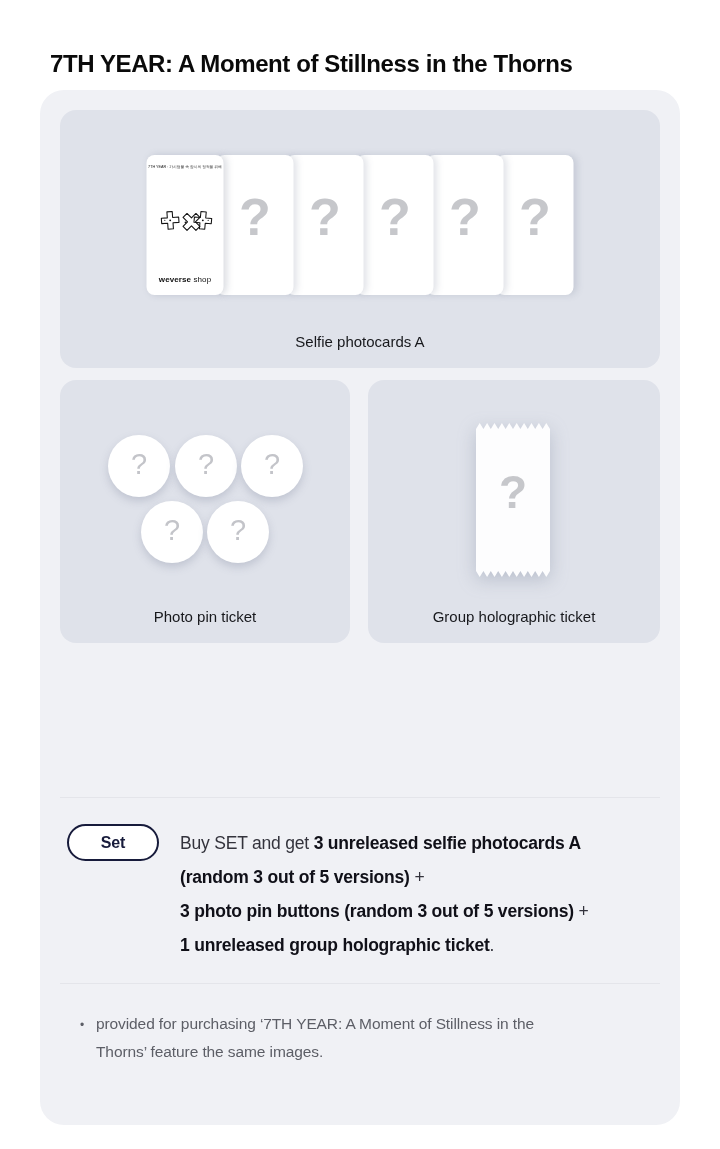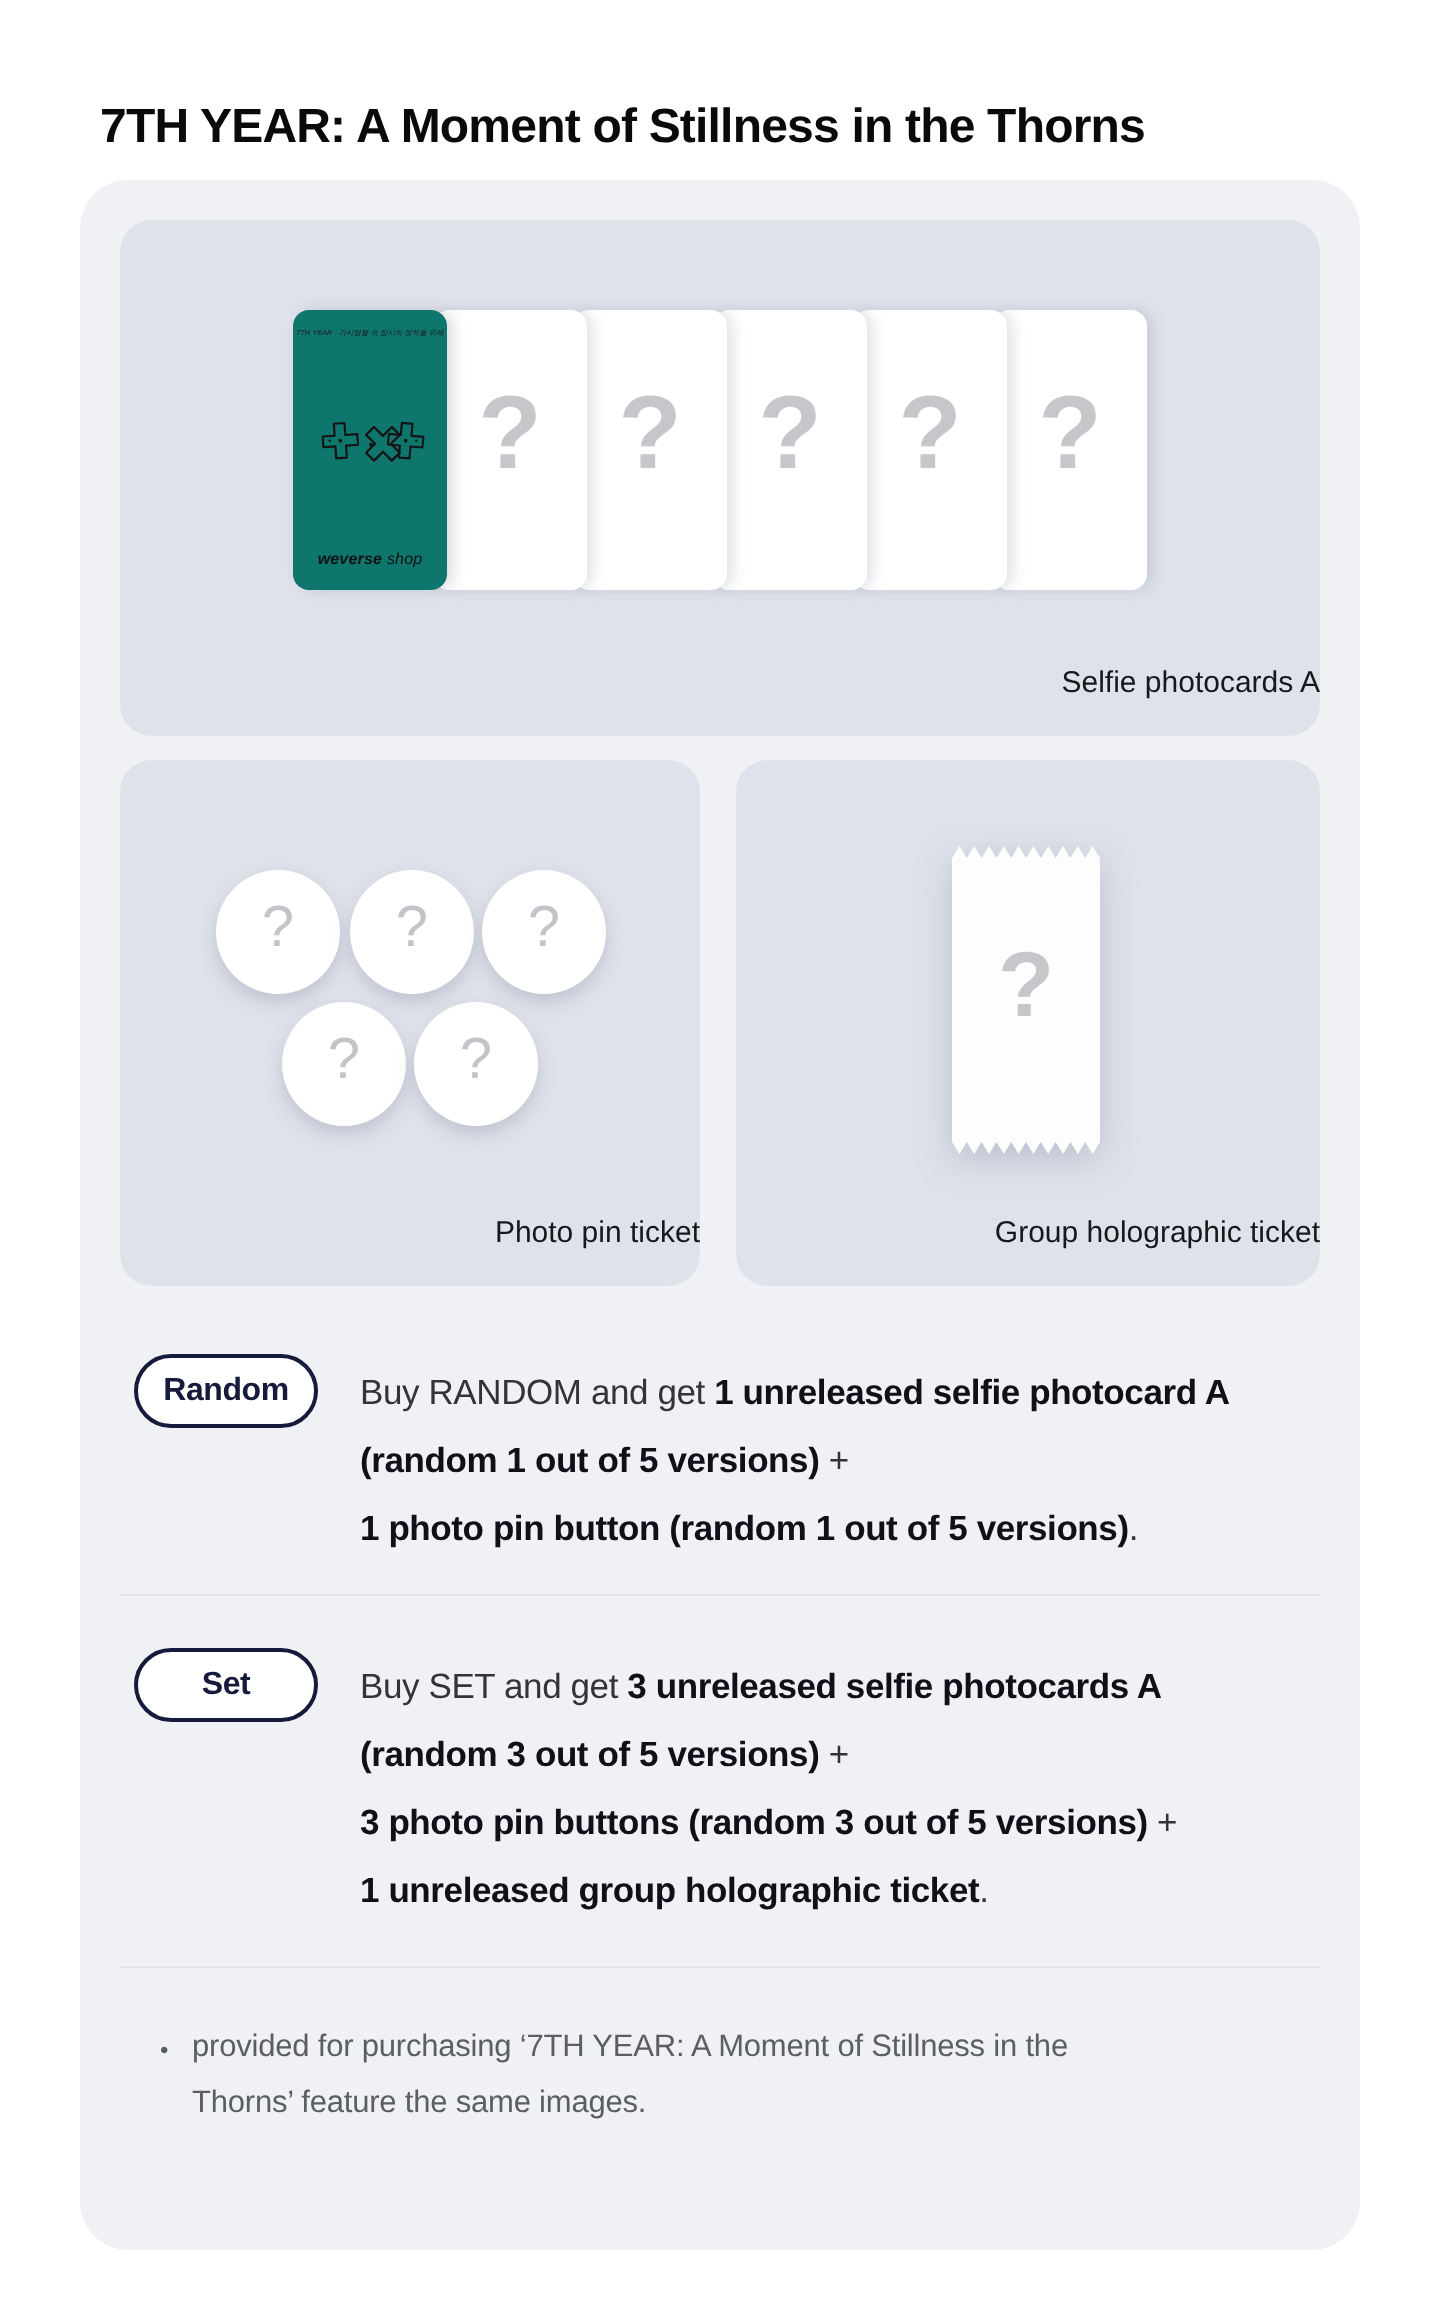--- a/index.html
+++ b/index.html
@@ -16,39 +16,38 @@
     position:absolute;left:40px;top:90px;width:640px;height:1035px;
     background:#f0f1f5;border-radius:24px;
   }
   .panel{
     position:absolute;background:#dfe2ea;border-radius:16px;
   }
   .panel-cards{left:20px;top:20px;width:600px;height:258px;}
   .panel-pins{left:20px;top:290px;width:290px;height:263px;}
   .panel-ticket{left:328px;top:290px;width:292px;height:263px;}
   .panel-caption{
-    position:absolute;bottom:18px;left:0;width:100%;text-align:right;
+    position:absolute;bottom:18px;left:0;width:100%;text-align:center;
     font-size:15px;color:#17181c;
   }
   
   .cards{position:absolute;top:45px;left:50%;transform:translateX(-50%);display:flex;}
   .card{
     width:77px;height:140px;border-radius:8px;background:#ffffff;
     box-shadow:3px 0 7px rgba(90,100,125,0.18);
     position:relative;flex:0 0 auto;
   }
   .card + .card{margin-left:-7px;}
   .card .q{
     position:absolute;top:44%;left:50%;transform:translate(-50%,-50%);
     font-size:52px;font-weight:600;color:#c6c7cb;line-height:1;
   }
   .card-yellow{
-    background:#0f766e;display:flex;flex-direction:column;align-items:center;
+    background:#ffffff;display:flex;flex-direction:column;align-items:center;
     box-shadow:3px 0 7px rgba(90,100,125,0.22);
-    font-style:italic;
   }
   .yc-head{
     margin-top:9px;font-size:6px;transform:scale(0.62);transform-origin:center top;
     color:#1a1a1a;white-space:nowrap;letter-spacing:0;
   }
   .yc-logo{position:absolute;top:50px;left:50%;transform:translateX(-50%);}
   .yc-brand{
     position:absolute;bottom:11px;width:100%;text-align:center;
     font-size:8px;color:#111111;letter-spacing:0.1px;
   }
@@ -161,28 +160,20 @@
   <div class="panel panel-ticket">
     <div class="ticket">
       <svg width="74" height="154" viewBox="0 0 74 154">
         <path fill="#fdfdfe" d="M0,6 L3.7,0 L7.4,6 L11.1,0 L14.8,6 L18.5,0 L22.2,6 L25.9,0 L29.6,6 L33.3,0 L37,6 L40.7,0 L44.4,6 L48.1,0 L51.8,6 L55.5,0 L59.2,6 L62.9,0 L66.6,6 L70.3,0 L74,6 L74,148 L70.3,154 L66.6,148 L62.9,154 L59.2,148 L55.5,154 L51.8,148 L48.1,154 L44.4,148 L40.7,154 L37,148 L33.3,154 L29.6,148 L25.9,154 L22.2,148 L18.5,154 L14.8,148 L11.1,154 L7.4,148 L3.7,154 L0,148 Z"></path>
       </svg>
       <span class="q">?</span>
     </div>
     <div class="panel-caption">Group holographic ticket</div>
   </div>
 
-  <div class="sec" style="top:587px;">
-    <div class="badge">Random</div>
-    <div class="offer">
-      <span>Buy RANDOM and get </span><span class="b">1 unreleased selfie photocard A</span><br>
-      <span class="b">(random 1 out of 5 versions)</span><span> +</span><br>
-      <span class="b">1 photo pin button (random 1 out of 5 versions)</span><span>.</span>
-    </div>
-  </div>
 
   <div class="divider" style="top:707px;"></div>
 
   <div class="sec" style="top:734px;">
     <div class="badge">Set</div>
     <div class="offer">
       <span>Buy SET and get </span><span class="b">3 unreleased selfie photocards A</span><br>
       <span class="b">(random 3 out of 5 versions)</span><span> +</span><br>
       <span class="b">3 photo pin buttons (random 3 out of 5 versions)</span><span> +</span><br>
       <span class="b">1 unreleased group holographic ticket</span><span>.</span>

